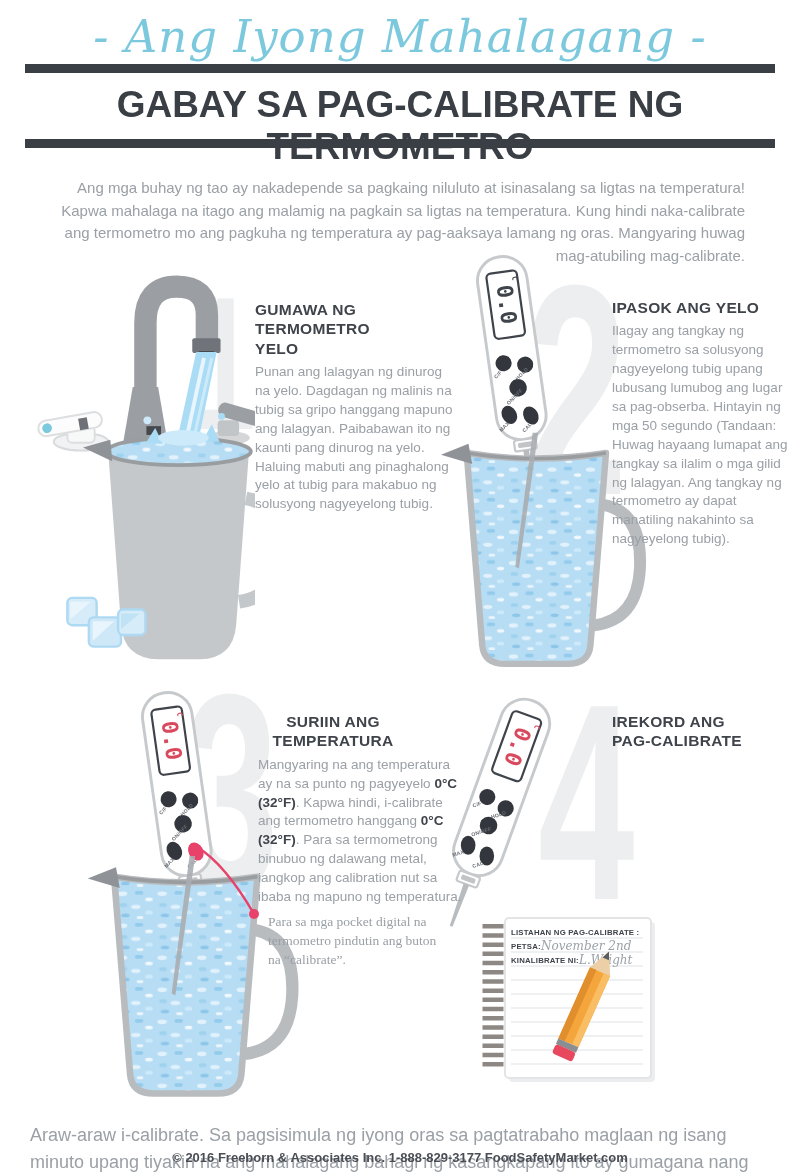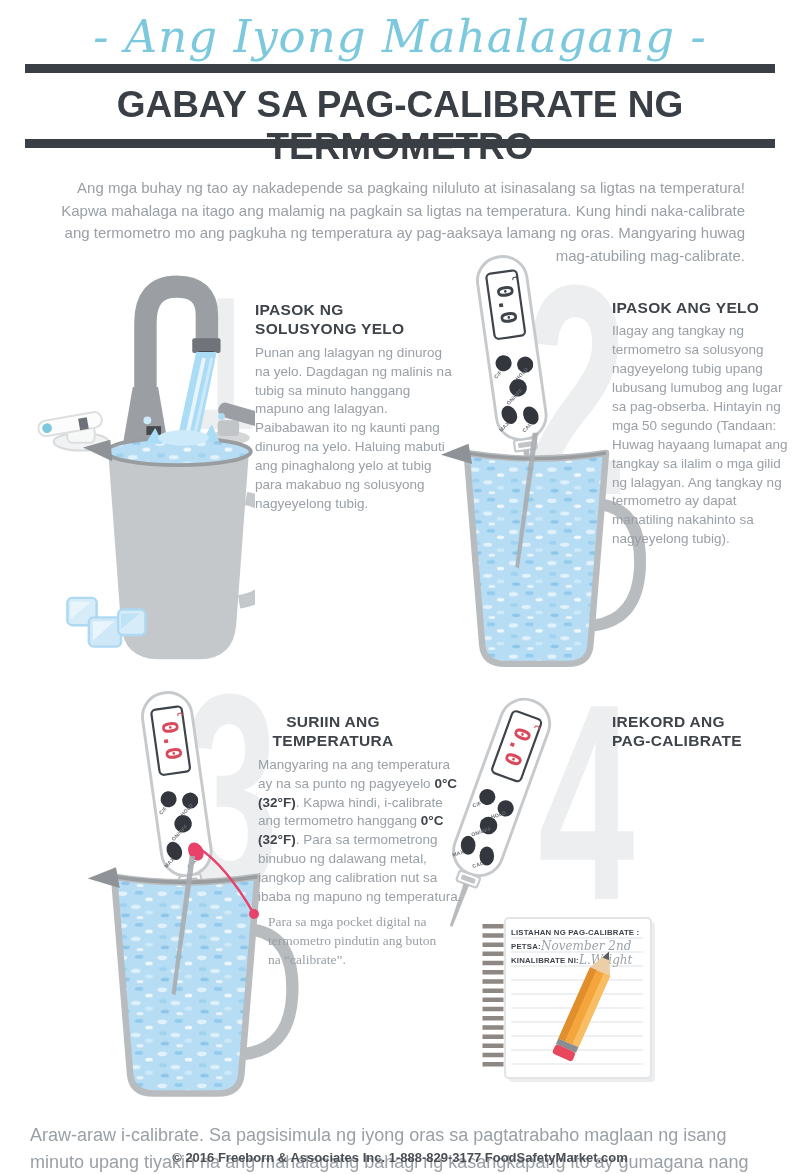--- a/index.html
+++ b/index.html
@@ -289,22 +289,22 @@
       <polygon points="-3.5,-56 0,-64 3.5,-56" fill="#595d62"></polygon>
       <rect x="-11" y="-42" width="22" height="78" fill="#f4a53c"></rect>
       <rect x="-11" y="-42" width="7" height="78" fill="#e18e2d"></rect>
       <rect x="4" y="-42" width="7" height="78" fill="#f9bd63"></rect>
       <rect x="-11" y="36" width="22" height="6" fill="#8a8e93"></rect>
       <rect x="-11" y="42" width="22" height="10" rx="3" fill="#e8485e"></rect>
     </g>
   </svg>
 
   <div class="step-text t1">
-    <div class="step-heading">IPASOK NG SOLUSYONG YELO</div>
-    <div class="step-body">Punan ang lalagyan ng dinurog na yelo. Dagdagan ng malinis na tubig sa minuto hanggang mapuno ang lalagyan. Paibabawan ito ng kaunti pang dinurog na yelo. Haluing mabuti ang pinaghalong yelo at tubig para makabuo ng solusyong nagyeyelong tubig.</div>
+    <div class="step-heading">GUMAWA NG TERMOMETRO YELO</div>
+    <div class="step-body">Punan ang lalagyan ng dinurog na yelo. Dagdagan ng malinis na tubig sa gripo hanggang mapuno ang lalagyan. Paibabawan ito ng kaunti pang dinurog na yelo. Haluing mabuti ang pinaghalong yelo at tubig para makabuo ng solusyong nagyeyelong tubig.</div>
   </div>
 
   <div class="step-text t2">
     <div class="step-heading">IPASOK ANG YELO</div>
     <div class="step-body">Ilagay ang tangkay ng termometro sa solusyong nagyeyelong tubig upang lubusang lumubog ang lugar sa pag-obserba. Hintayin ng mga 50 segundo (Tandaan: Huwag hayaang lumapat ang tangkay sa ilalim o mga gilid ng lalagyan. Ang tangkay ng termometro ay dapat manatiling nakahinto sa nagyeyelong tubig).</div>
   </div>
 
   <div class="step-text t3">
     <div class="step-heading">SURIIN ANG TEMPERATURA</div>
     <div class="step-body"><span>Mangyaring na ang temperatura ay na sa punto ng pagyeyelo </span><b>0°C (32°F)</b><span>. Kapwa hindi, i-calibrate ang termometro hanggang </span><b>0°C (32°F)</b><span>. Para sa termometrong binubuo ng dalawang metal, iangkop ang calibration nut sa ibaba ng mapuno ng temperatura.</span></div>

